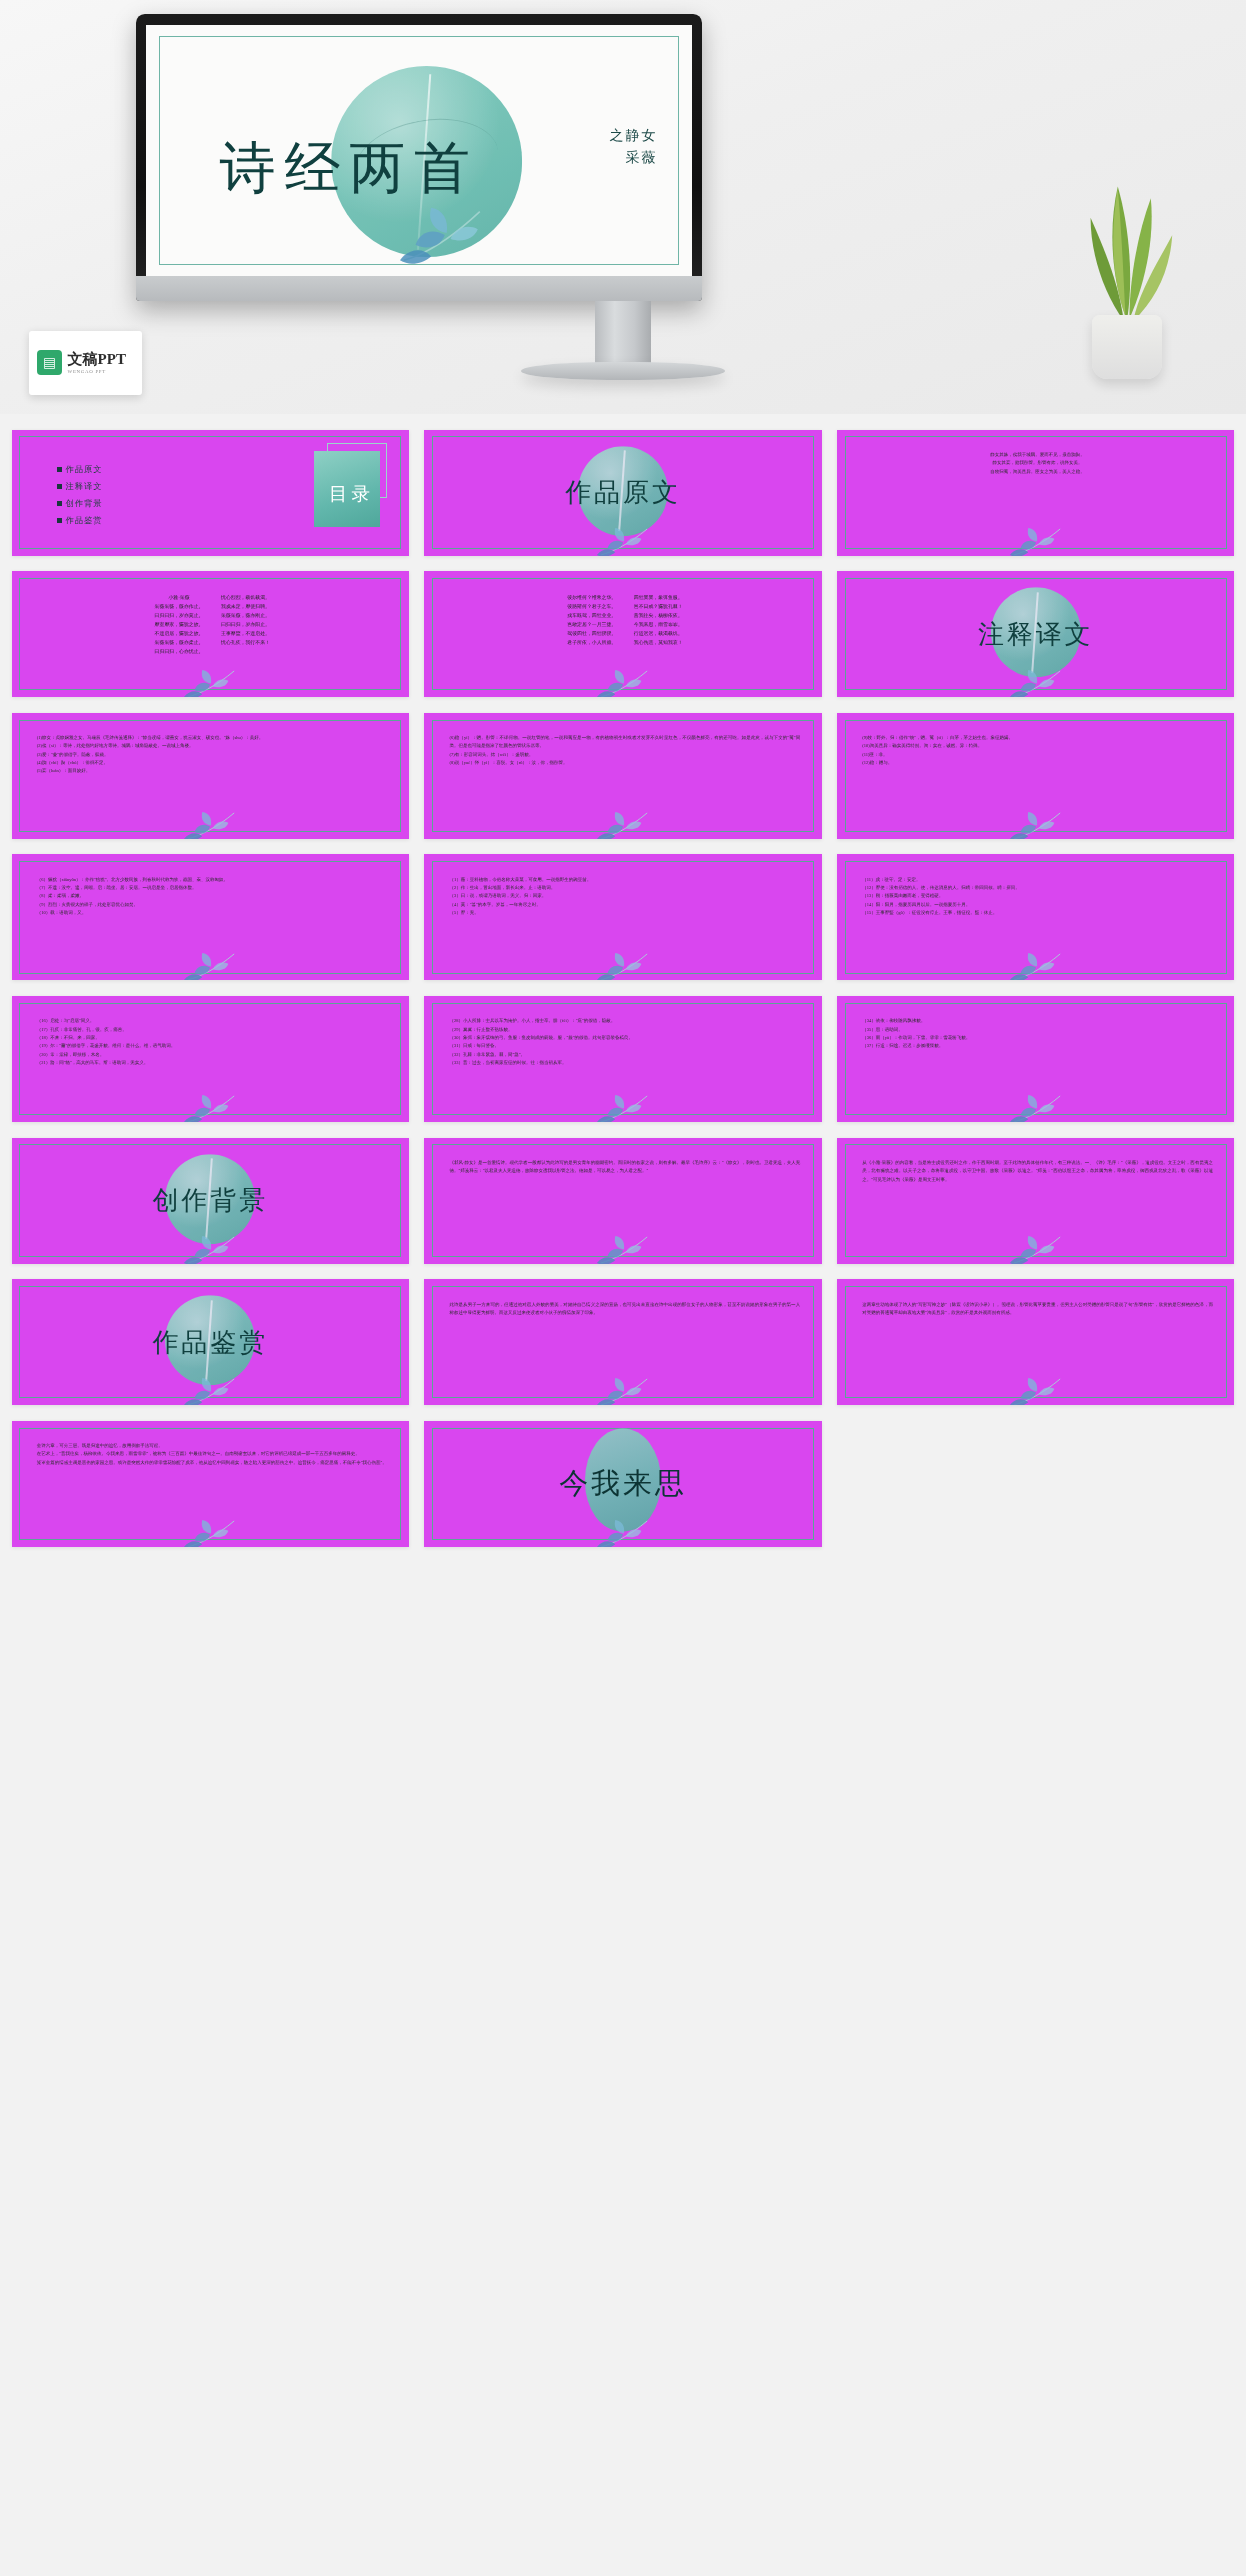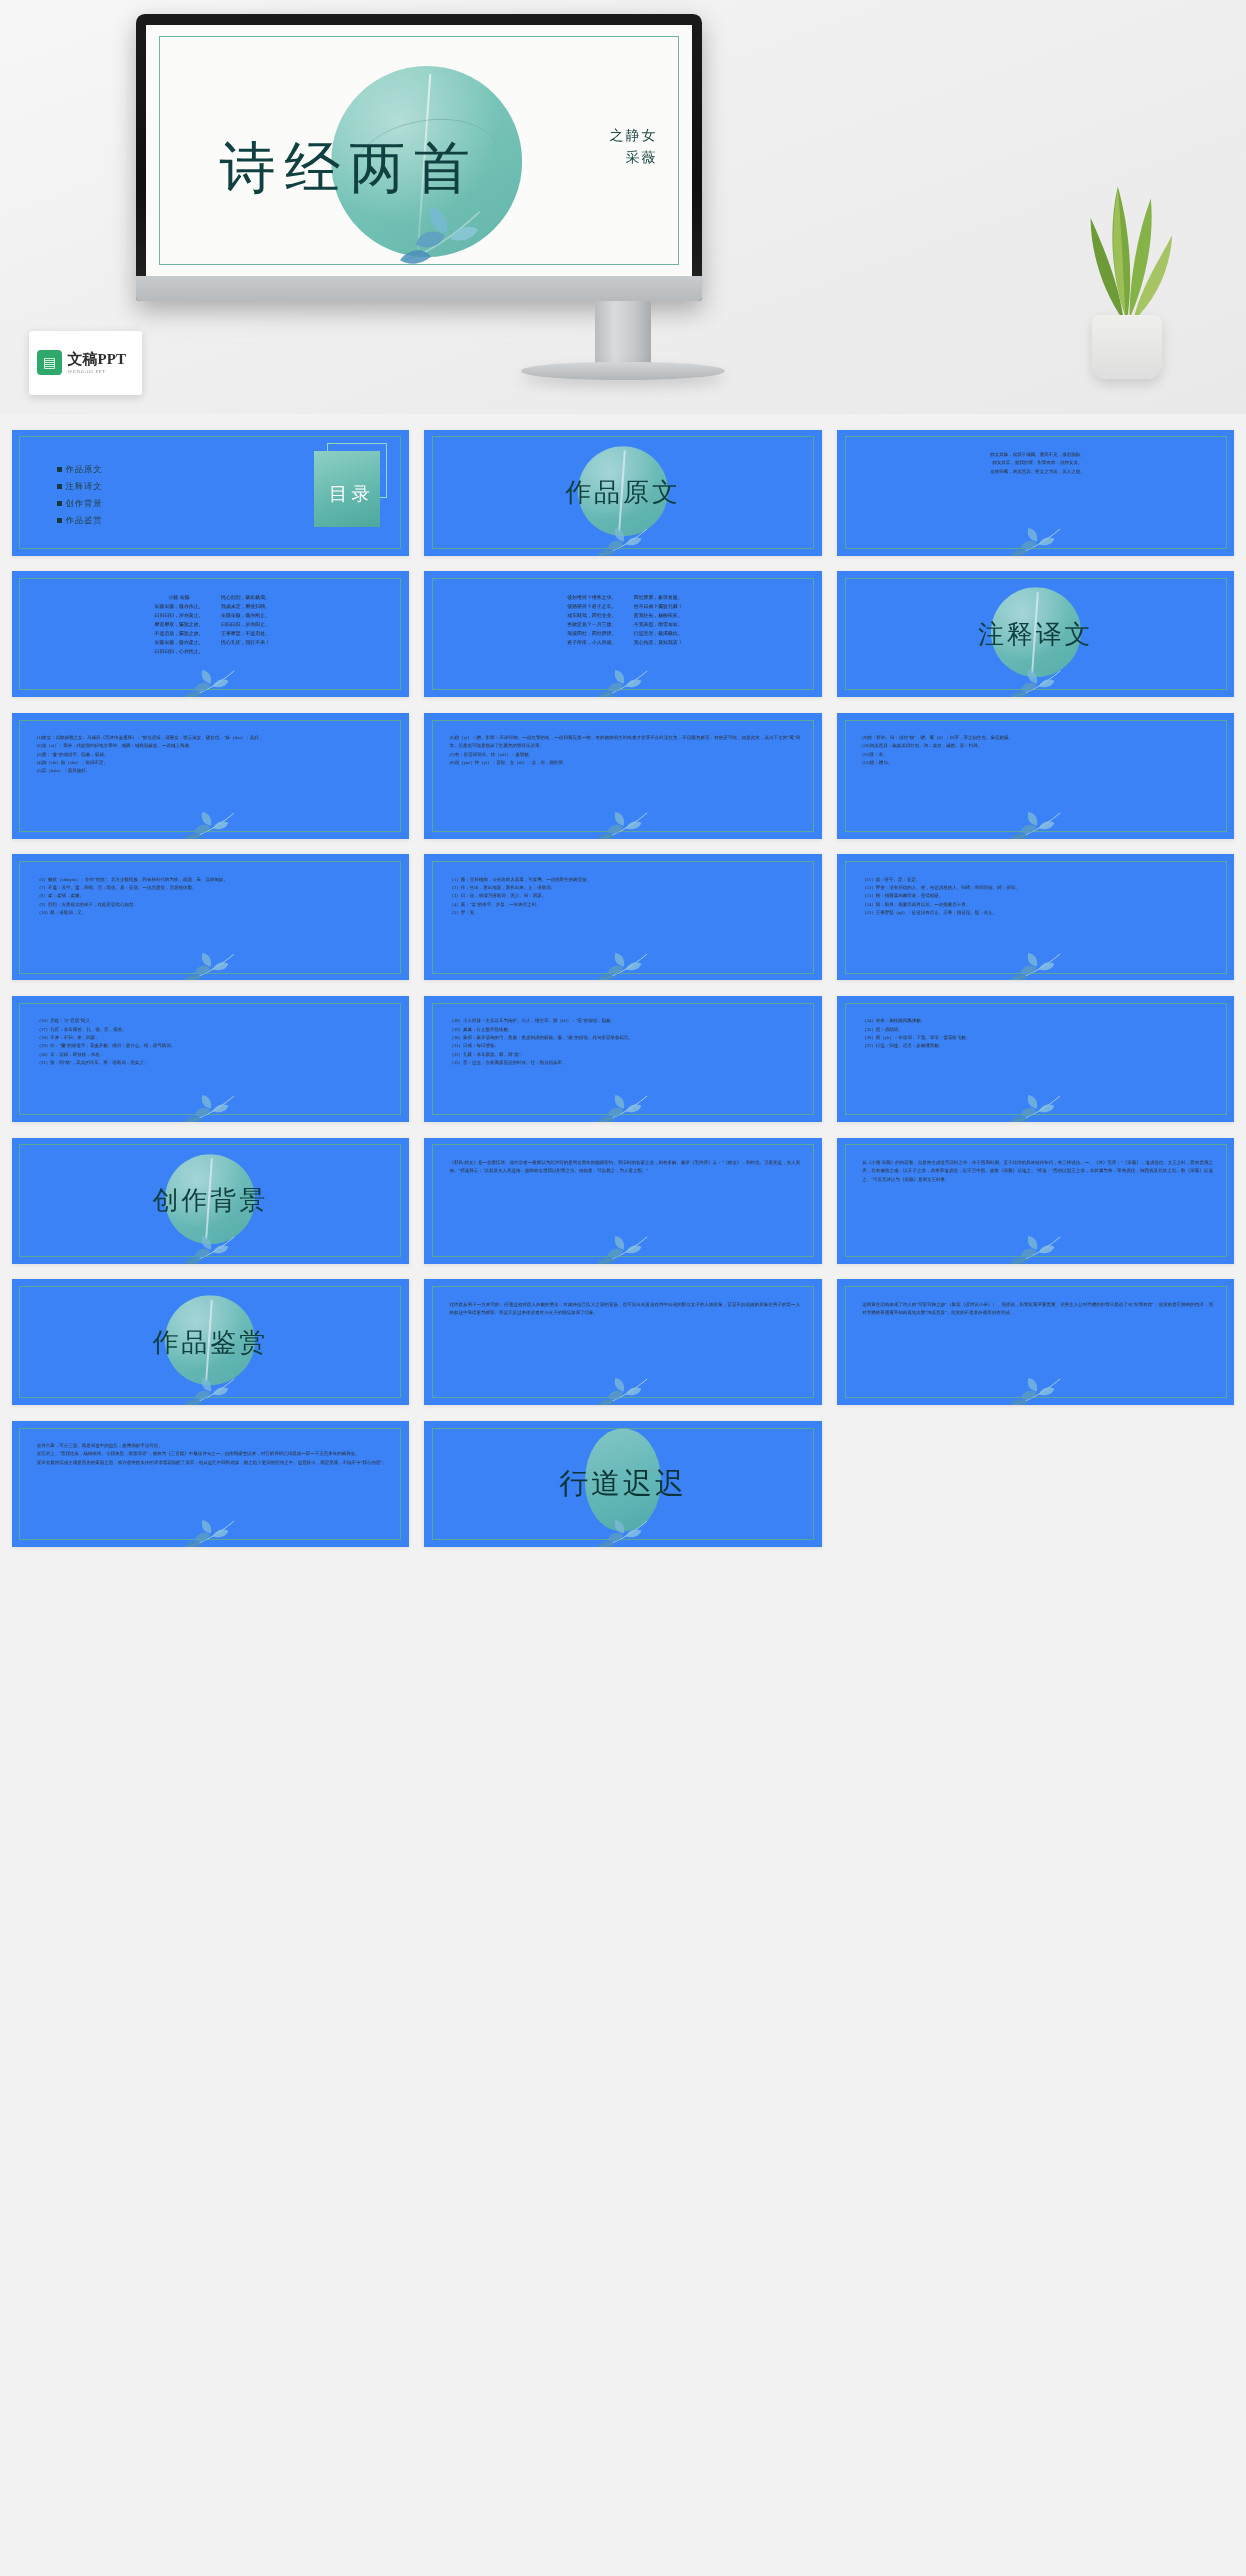--- a/index.html
+++ b/index.html
@@ -99,21 +99,21 @@
     display:flex;align-items:center;justify-content:center;color:#fff;font-size:13.6px; }
   .cal-txt { font-size:15px; color:#2d2d2d; font-weight:bold; line-height:1.15;}
   .cal-sub { font-size:4.9px; color:#8d8d8d; letter-spacing:0.7px; }
 
   
   .grid {
     display:grid; grid-template-columns:repeat(3,1fr);
     gap:15.6px 15.6px; padding:15.6px 11.7px 21.4px 11.7px;
   }
   .card {
-    position:relative; height:126px; background:#3b82f6;
+    position:relative; height:126px; background:#d946ef;
     box-shadow:0 1px 3.9px rgba(0,0,0,.09);
     overflow:hidden;
   }
   .card .inner-frame {
     position:absolute; left:7.8px; top:6.8px; right:7.8px; bottom:6.8px;
     border:1px solid #5aa796; pointer-events:none;
   }
   .body-text {
     position:absolute; left:25px; right:21.4px; top:21.4px;
     font-size:4.5px; line-height:1.85; color:#2b2b2b;
@@ -564,18 +564,18 @@
       <div class="card section-card">
         <div class="inner-frame"></div>
         <div class="blob-tall"></div>
       <svg class="card-sprig" viewBox="0 0 62 34">
   <path d="M8 30 C22 26 38 18 56 3" stroke="#a8d2d6" stroke-width="1" fill="none"></path>
   <path d="M31 17 C24 13 17 16 15 23 C22 26 29 24 31 17Z" fill="#5b9cc2" opacity=".85"></path>
   <path d="M32 16 C33 8 30 3 23 2 C21 10 25 15 32 16Z" fill="#7cbad8" opacity=".8"></path>
   <path d="M23 27 C17 32 10 33 4 30 C9 23 18 22 23 27Z" fill="#4a8eba" opacity=".85"></path>
   <path d="M34 19 C41 21 48 19 50 13 C43 10 36 13 34 19Z" fill="#91cade" opacity=".75"></path>
 </svg>
-      <div class="thanks-title">行道迟迟</div>
+      <div class="thanks-title">今我来思</div>
       </div>
     </div>
 
 </div>
 
 
 </body></html>

